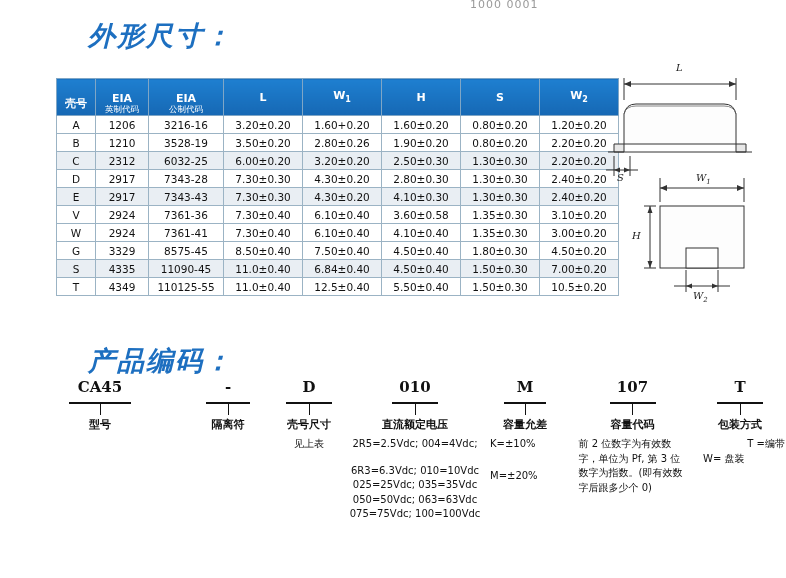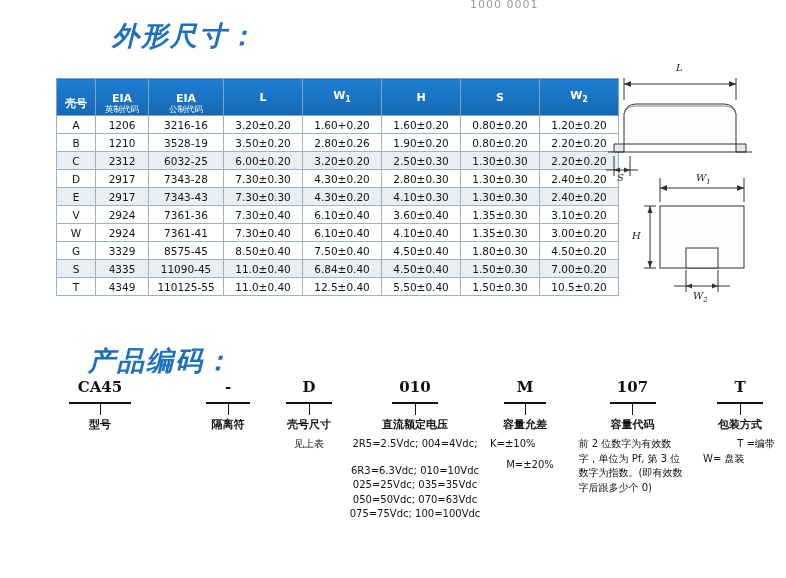--- a/index.html
+++ b/index.html
@@ -25,21 +25,20 @@
     font-family: "DejaVu Sans", "Liberation Sans", sans-serif;
     font-weight: bold;
     font-style: italic;
     font-size: 27px;
     color: #1d6fc0;
     letter-spacing: 2px;
   }
   #heading-dimensions {
     left: 88px;
     top: 18px;
-    margin-left: 24px;
   }
   #heading-partnumber {
     left: 88px;
     top: 343px;
   }
   
   .dim-table-wrap {
     position: absolute;
     left: 56px;
     top: 78px;
@@ -242,21 +241,21 @@
           <td>4.10±0.30</td>
           <td>1.30±0.30</td>
           <td>2.40±0.20</td>
         </tr>
         <tr class="plain">
           <td>V</td>
           <td>2924</td>
           <td>7361-36</td>
           <td>7.30±0.40</td>
           <td>6.10±0.40</td>
-          <td>3.60±0.40</td>
+          <td>3.60±0.58</td>
           <td>1.35±0.30</td>
           <td>3.10±0.20</td>
         </tr>
         <tr class="plain">
           <td>W</td>
           <td>2924</td>
           <td>7361-41</td>
           <td>7.30±0.40</td>
           <td>6.10±0.40</td>
           <td>4.10±0.40</td>
@@ -385,44 +384,44 @@
     </div>
 
     <div class="code-col" style="left:296px; top:0; width:138px;">
       <div class="code-val">010</div>
       <div class="code-rule" style="width:46px;"></div>
       <div class="code-tick"></div>
       <div class="code-name">直流额定电压</div>
       <div class="code-desc">2R5=2.5Vdc; 004=4Vdc;</div>
       <div class="code-desc" style="margin-top:12px">6R3=6.3Vdc; 010=10Vdc</div>
       <div class="code-desc" style="margin-top:0">025=25Vdc; 035=35Vdc</div>
-      <div class="code-desc" style="margin-top:0">050=50Vdc; 070=63Vdc</div>
+      <div class="code-desc" style="margin-top:0">050=50Vdc; 063=63Vdc</div>
       <div class="code-desc" style="margin-top:0">075=75Vdc; 100=100Vdc</div>
     </div>
 
     <div class="code-col" style="left:430px; top:0; width:90px;">
       <div class="code-val">M</div>
       <div class="code-rule" style="width:42px;"></div>
       <div class="code-tick"></div>
       <div class="code-name">容量允差</div>
       <div class="code-desc" style="text-align:left; padding-left:10px;">K=±10%</div>
-      <div class="code-desc" style="margin-top:6px; text-align:center; padding-left:10px;">M=±20%</div>
+      <div class="code-desc" style="margin-top:17px; text-align:left; padding-left:10px;">M=±20%</div>
     </div>
 
     <div class="code-col" style="left:520px; top:0; width:125px;">
       <div class="code-val">107</div>
       <div class="code-rule" style="width:46px;"></div>
       <div class="code-tick"></div>
       <div class="code-name">容量代码</div>
       <div class="code-desc wide">前 2 位数字为有效数字，单位为 Pf, 第 3 位数字为指数。(即有效数字后跟多少个 0)</div>
     </div>
 
     <div class="code-col" style="left:645px; top:0; width:90px;">
       <div class="code-val">T</div>
       <div class="code-rule" style="width:46px;"></div>
       <div class="code-tick"></div>
       <div class="code-name">包装方式</div>
-      <div class="code-desc" style="text-align:center; padding-left:8px;margin-left:24px;">T =编带</div>
+      <div class="code-desc" style="text-align:right; padding-left:8px;margin-left:24px;">T =编带</div>
       <div class="code-desc" style="margin-top:0; text-align:left; padding-left:8px;">W= 盘装</div>
     </div>
 
   </div>
 </div>
 
 </body></html>

